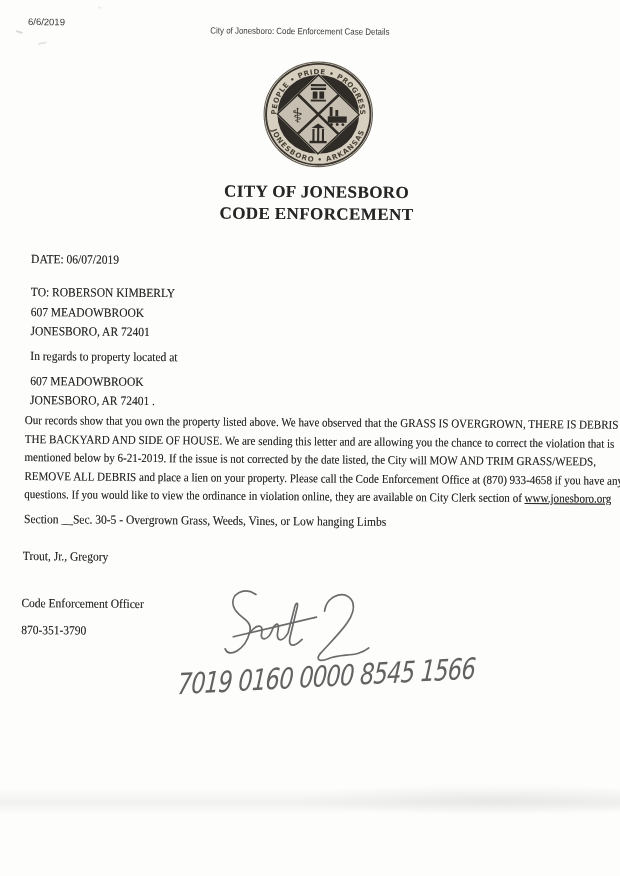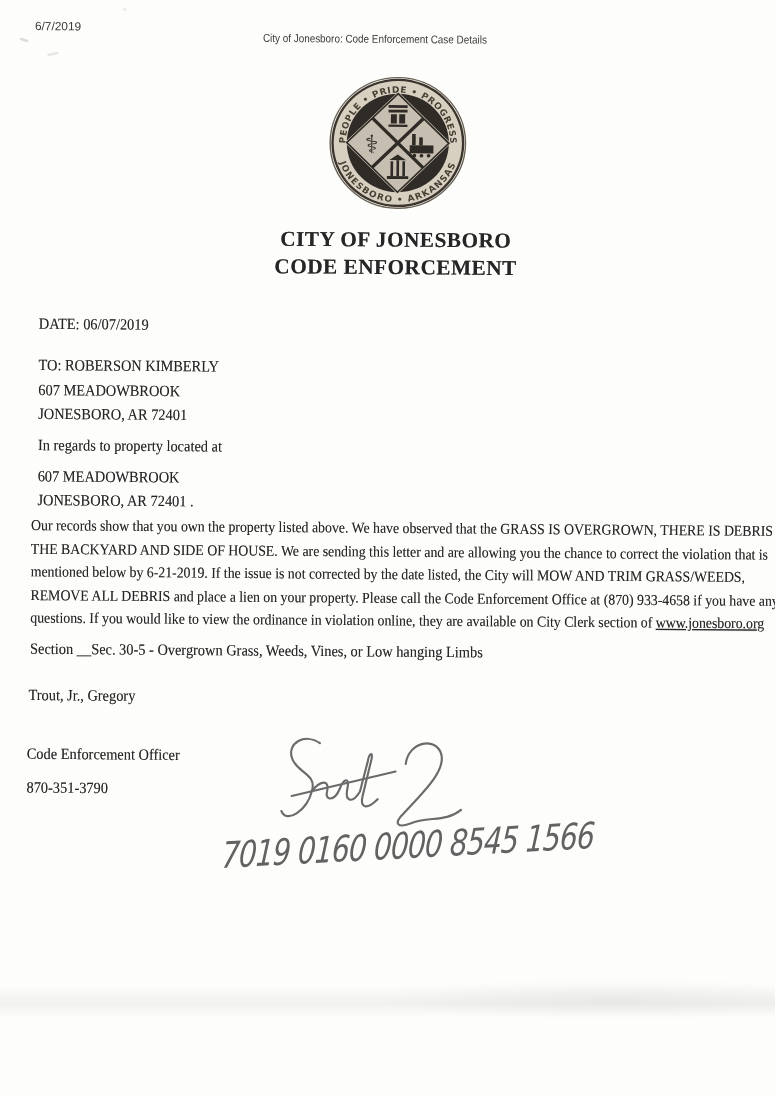--- a/index.html
+++ b/index.html
@@ -75,21 +75,21 @@
     position:absolute;left:300px;top:782px;width:320px;height:34px;
     background:radial-gradient(ellipse at 60% 50%, rgba(110,110,110,0.08), rgba(110,110,110,0) 70%);
   }
 </style>
 </head>
 <body>
 
 <div class="page">
   <div class="scan-tilt">
 
-    <span class="print-date">6/7/2019</span>
+    <span class="print-date">6/6/2019</span>
     <div class="print-title">City of Jonesboro: Code Enforcement Case Details</div>
 
     <svg class="seal" viewBox="0 0 120 120" preserveAspectRatio="none" aria-hidden="false">
       <circle cx="60" cy="60" r="57" fill="none" stroke="#6b6456" stroke-width="1.2"></circle>
       <circle cx="60" cy="60" r="56" fill="#3b352d"></circle>
       <circle cx="60" cy="60" r="54" fill="#d7cfc0"></circle>
       <circle cx="60" cy="60" r="43" fill="#2f2b26"></circle>
 
       <path id="sealTopArc" d="M 16,60 A 44,44 0 0 1 104,60" fill="none"></path>
       <path id="sealBottomArc" d="M 8,60 A 52,52 0 0 0 112,60" fill="none"></path>

